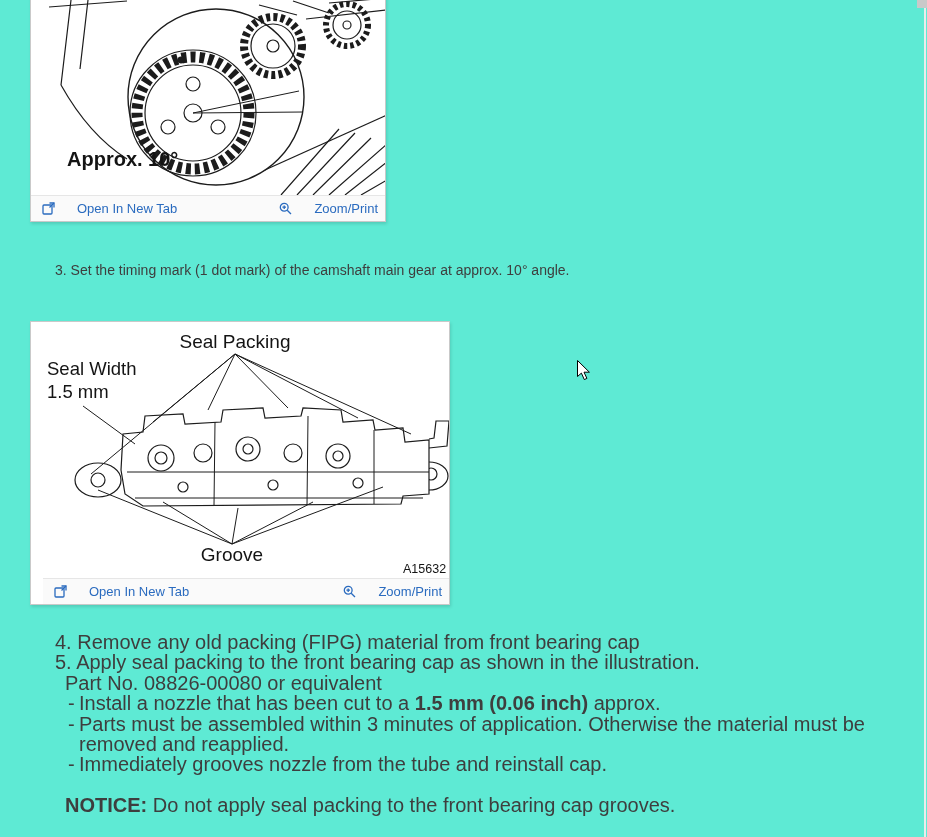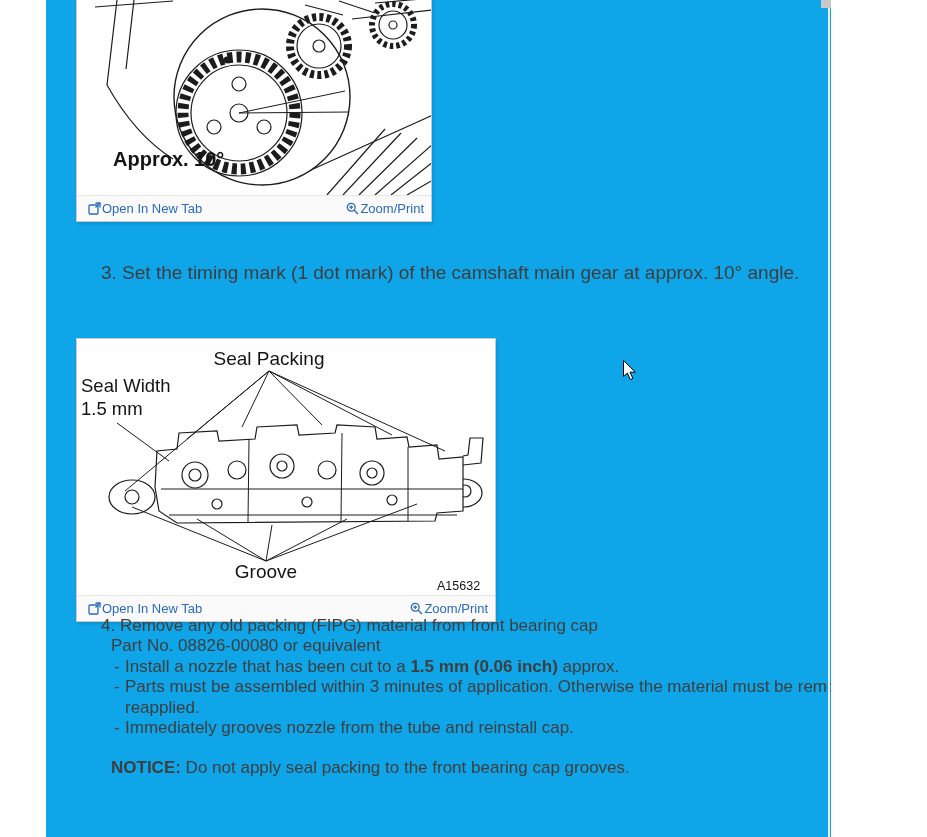--- a/index.html
+++ b/index.html
@@ -1,36 +1,36 @@
 <!DOCTYPE html>
 <html><head>
 <meta charset="utf-8">
 <style>
   * { margin:0; padding:0; box-sizing:border-box; }
   html,body { background:#fff; }
   body { font-family:"Liberation Sans", sans-serif; }
-  #page { position:relative; width:785px; height:837px; overflow:hidden; background:#0ea5e9;margin-left:46px; }
+  #page { position:relative; width:927px; height:837px; overflow:hidden; background:#5eead4; }
 
   .figure { position:absolute; background:#fff; border:1px solid #c9c9c9; box-shadow:1px 2px 3px rgba(0,0,0,.13); }
   .fig1 { left:30px; top:-38px; width:356px; }
-  .fig2 { left:30px; top:338px; width:420px; }
+  .fig2 { left:30px; top:321px; width:420px;padding-left:12px; }
   .fig-image { background:#fff; overflow:hidden; }
   .fig1 .fig-image { height:232px; }
   .fig2 .fig-image { height:256px; }
   .fig-footer { display:flex; justify-content:space-between; align-items:center; height:26px;
                 background:#fafafa; border-top:1px solid #e6e6e6; padding:0 7px 0 11px; }
-  .fig-link { display:flex; align-items:center; gap:1px; color:#2a6bbf; font-size:13px;
+  .fig-link { display:flex; align-items:center; gap:22px; color:#2a6bbf; font-size:13px;
               text-decoration:none; cursor:pointer; white-space:nowrap; }
   .fig-link svg { display:block; }
 
   svg text { font-family:"Liberation Sans", sans-serif; fill:#141414; }
 
-  .step3 { position:absolute; left:55px; top:262px; font-size:19px; color:#3e3e3e; }
-
-  .textblock { position:absolute; left:55px; top:616px; width:850px; font-size:17px;
+  .step3 { position:absolute; left:55px; top:262px; font-size:14px; color:#3e3e3e; }
+
+  .textblock { position:absolute; left:55px; top:632px; width:850px; font-size:20px;
                line-height:20.4px; color:#3e3e3e; }
   .textblock .ind { margin-left:10px; }
   .bullet { margin-left:13px; display:flex; }
   .bullet .dash { width:11px; flex:0 0 11px; }
   .notice { margin-left:10px; margin-top:20px; }
   b { font-weight:bold; }
 
   .cursor { position:absolute; left:577px; top:360px; width:14px; height:21px; }
   .scroll-line { position:absolute; right:1px; top:0; width:2px; height:100%; background:#ebebeb; }
   .scroll-thumb { position:absolute; right:0; top:0; width:10px; height:8px; background:#c9c9c9; }
@@ -165,20 +165,21 @@
             <path d="M5.2 3.4 V7 M3.4 5.2 H7"></path>
           </svg>
         </span>
         <span>Zoom/Print</span>
       </a>
     </div>
   </div>
 
   <div class="textblock">
     <div>4. Remove any old packing (FIPG) material from front bearing cap</div>
+    <div>5. Apply seal packing to the front bearing cap as shown in the illustration.</div>
     <div class="ind">Part No. 08826-00080 or equivalent</div>
     <div class="bullet">
       <span class="dash">-</span>
       <span><span>Install a nozzle that has been cut to a </span><b>1.5 mm (0.06 inch)</b><span> approx.</span></span>
     </div>
     <div class="bullet">
       <span class="dash">-</span>
       <span>Parts must be assembled within 3 minutes of application. Otherwise the material must be removed and reapplied.</span>
     </div>
     <div class="bullet">

